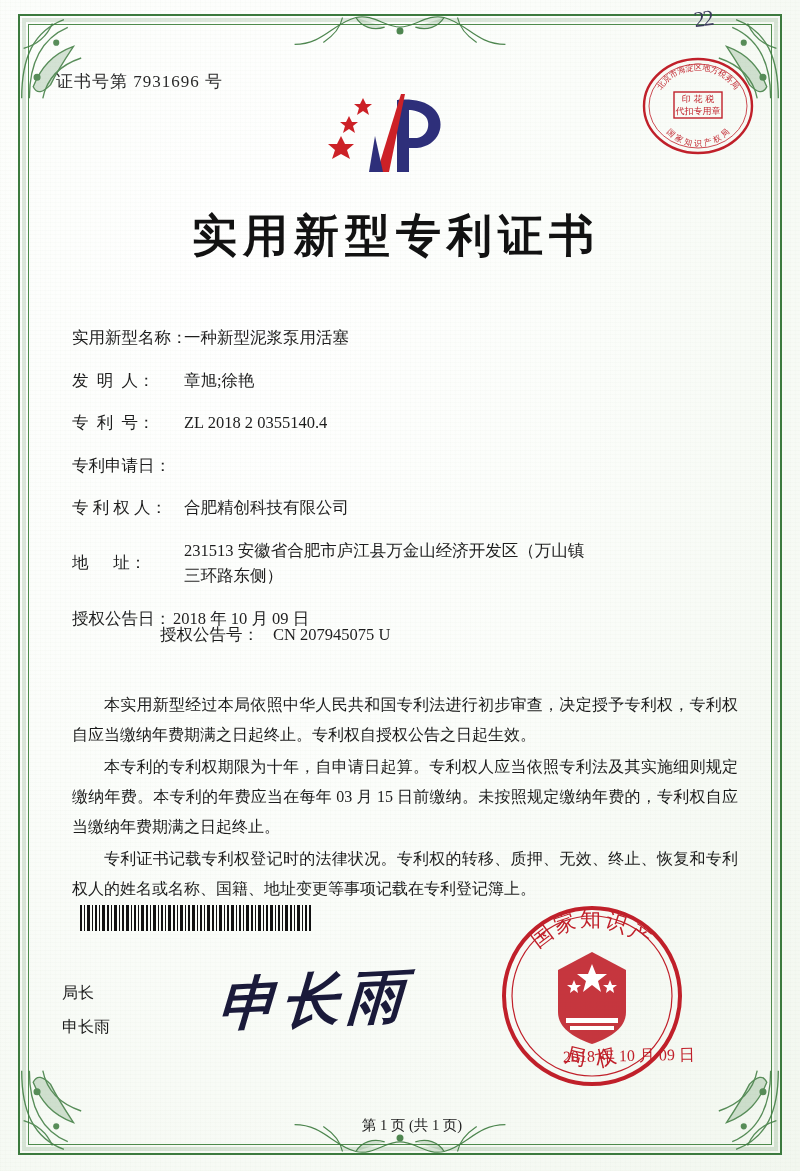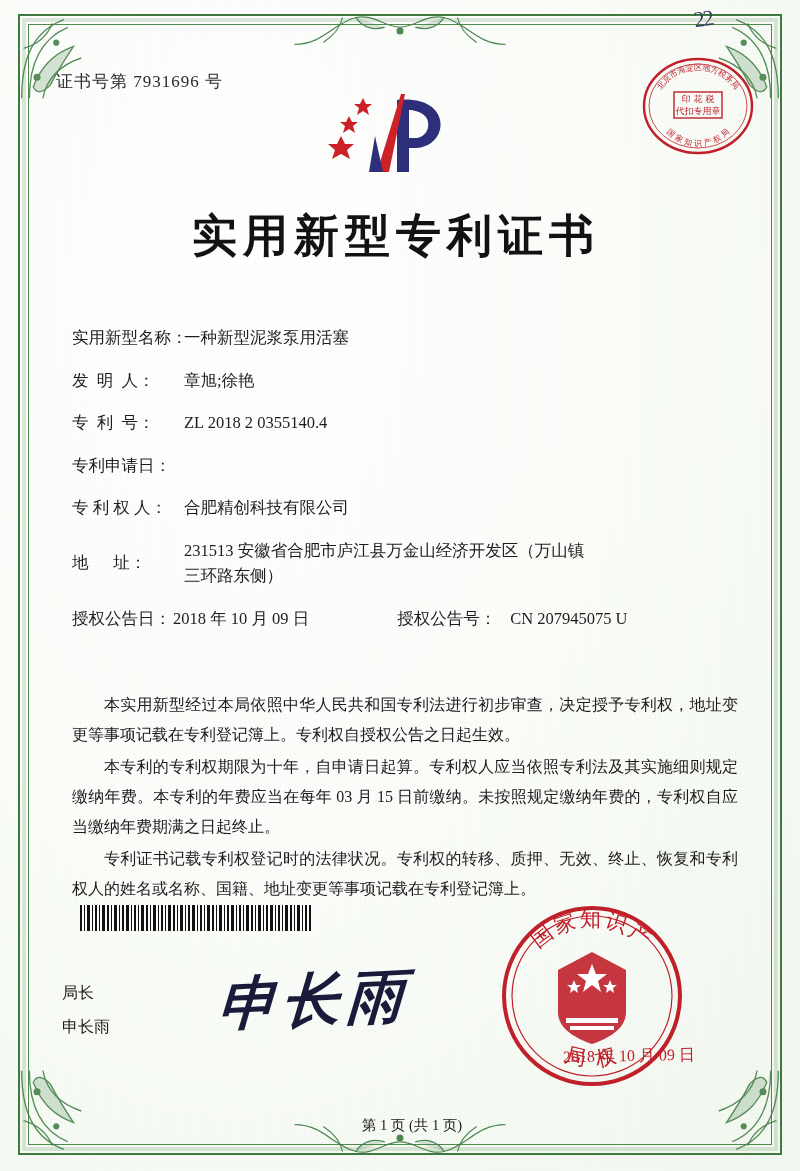--- a/index.html
+++ b/index.html
@@ -104,21 +104,21 @@
     color:#1d1d1d;
   }
   .row{display:flex;align-items:center;margin-bottom:26px;}
   .lbl{
     width:112px;flex:0 0 112px;
     letter-spacing:0px;
     white-space:pre;
   }
   .val{flex:1;}
   .val .line2{display:block;margin-top:9px;}
-  .row-split{display:flex;margin-bottom:8px;}
+  .row-split{display:flex;margin-bottom:8px;flex-direction:column;}
   .row-split .g{display:flex;}
   .row-split .g.right{margin-left:88px;gap:12px;}
   .row-split .lbl2{white-space:pre;margin-right:2px;}
 
   
   .paras{
     position:absolute;left:72px;right:62px;top:690px;
     font-size:16px;
     line-height:30px;
     text-align:justify;
@@ -311,21 +311,21 @@
         <div>2018 年 10 月 09 日</div>
       </div>
       <div class="g right">
         <div class="lbl2">授权公告号：</div>
         <div>CN 207945075 U</div>
       </div>
     </div>
   </div>
 
   <div class="paras">
-    <p>本实用新型经过本局依照中华人民共和国专利法进行初步审查，决定授予专利权，地址变更等事项记载在专利登记簿上。专利权自授权公告之日起生效。</p>
+    <p>本实用新型经过本局依照中华人民共和国专利法进行初步审查，决定授予专利权，专利权自应当缴纳年费期满之日起终止。专利权自授权公告之日起生效。</p>
     <p>本专利的专利权期限为十年，自申请日起算。专利权人应当依照专利法及其实施细则规定缴纳年费。本专利的年费应当在每年 03 月 15 日前缴纳。未按照规定缴纳年费的，专利权自应当缴纳年费期满之日起终止。</p>
     <p>专利证书记载专利权登记时的法律状况。专利权的转移、质押、无效、终止、恢复和专利权人的姓名或名称、国籍、地址变更等事项记载在专利登记簿上。</p>
   </div>
 
   <div class="barcode">
     <svg viewBox="0 0 235 26" preserveAspectRatio="none">
       <g fill="#111">
         <rect x="0" y="0" width="2" height="26"></rect>
           <rect x="4" y="0" width="1" height="26"></rect>
         <rect x="7" y="0" width="3" height="26"></rect>

